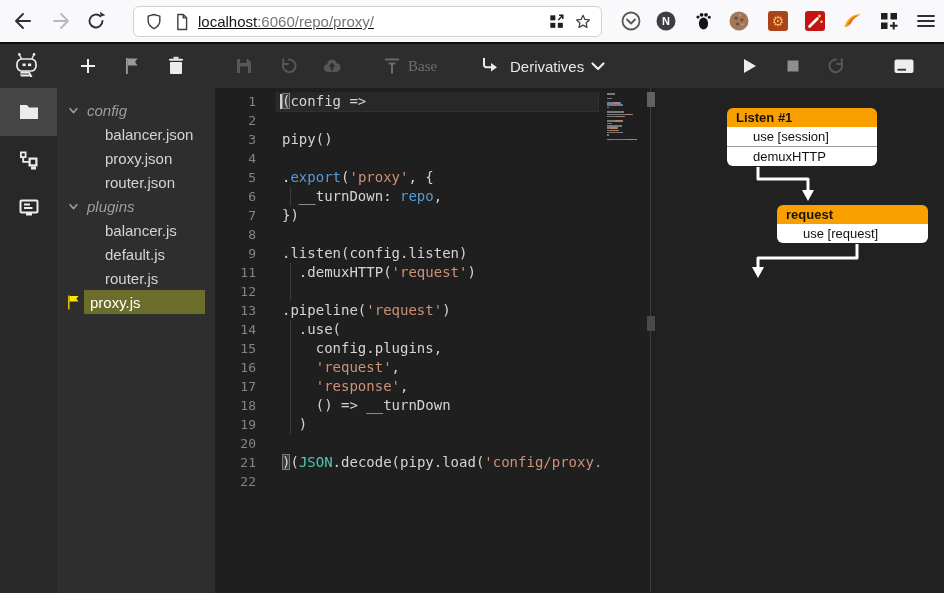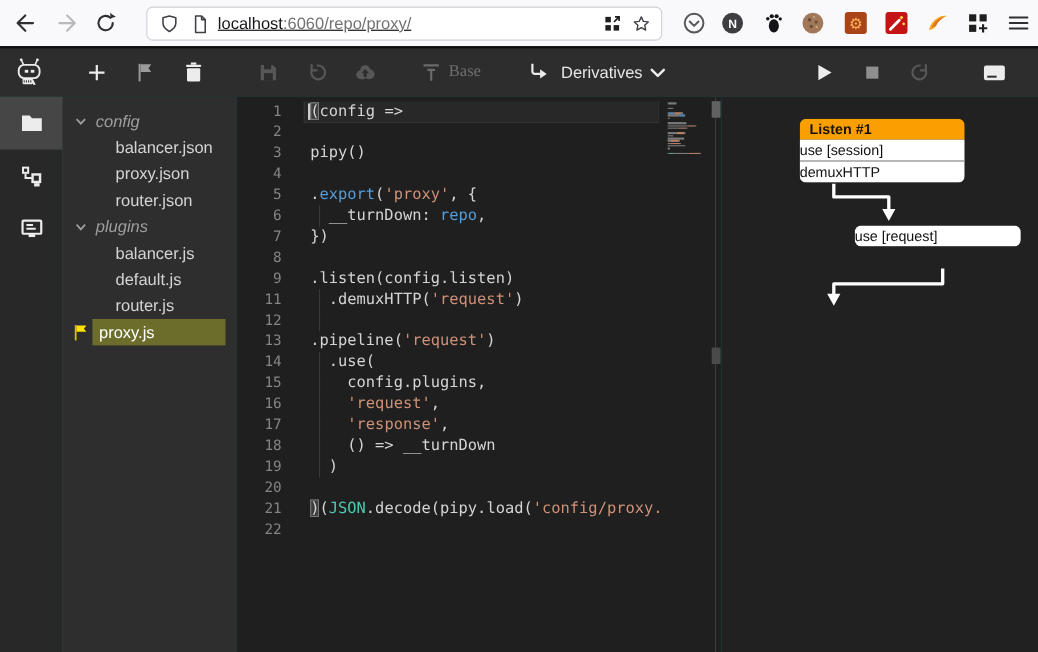--- a/index.html
+++ b/index.html
@@ -51,21 +51,21 @@
   .mmline i{display:block;height:100%;}
   .mm-p{background:rgba(212,212,212,.5);} .mm-bm{background:rgba(212,212,212,.5);}
   .mm-kw{background:rgba(86,156,214,.85);} .mm-str{background:rgba(206,145,120,.85);} .mm-cls{background:rgba(78,201,176,.85);}
   .divider{position:absolute;left:650px;top:0;bottom:0;width:1px;background:#3c3c3c;}
   .sb-thumb{position:absolute;left:647px;top:4px;width:8px;height:15px;background:#616161;}
   .split-grip{position:absolute;left:647px;top:228px;width:8px;height:15px;background:#4a4a4a;}
   
   .graph{position:absolute;left:656px;top:0;right:0;bottom:0;background:#212121;}
   .gbox{position:absolute;border-radius:6px;overflow:hidden;font-size:13px;}
   .ghead{height:19px;line-height:19px;padding-left:9px;font-weight:bold;color:#1a1200;}
-  .grow{height:19px;line-height:19px;padding-left:0;background:#fff;color:#111;}
+  .grow{height:19px;line-height:19px;padding-left:26px;background:#fff;color:#111;}
   .grow + .grow{border-top:1px solid #9a9a9a;}
   .garrows{position:absolute;left:0;top:0;}
   .garrow{fill:none;stroke:#fff;stroke-width:3;stroke-linejoin:round;}
 </style>
 </head>
 <body>
 
 <div class="chrome">
   <div class="navbtn" style="left:10px">
     <svg width="24" height="24" viewBox="0 0 24 24">
@@ -511,16 +511,17 @@
         <path d="M146 102 L158 102 L152 113 Z" fill="#fff"></path>
         <path d="M201 156 V170 H102 V180" class="garrow"></path>
         <path d="M96 179 L108 179 L102 190 Z" fill="#fff"></path>
       </svg>
   <div class="gbox" style="left: 71px; top: 20px; width: 150px;">
         <div class="ghead" style="background: rgb(249, 160, 0);">Listen #1</div>
         <div class="grow">use [session]</div>
         <div class="grow">demuxHTTP</div>
       </div>
       <div class="gbox" style="left: 121px; top: 117px; width: 151px;">
+        <div class="ghead" style="background: rgb(249, 160, 0);">request</div>
         <div class="grow">use [request]</div>
       </div>
     </div>
 </div>
 
 </body></html>

